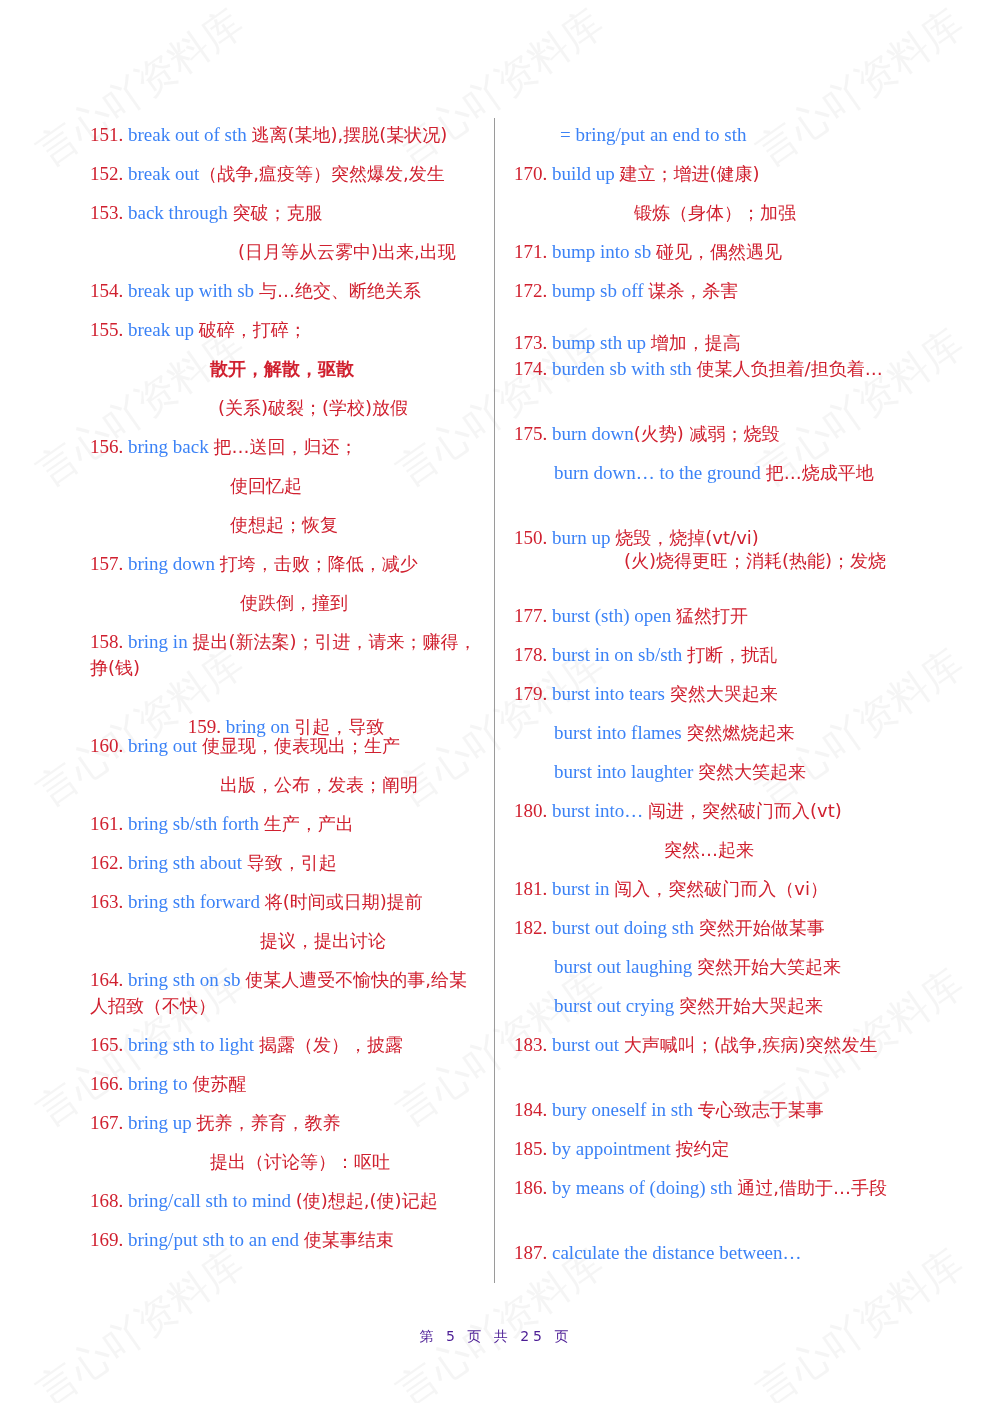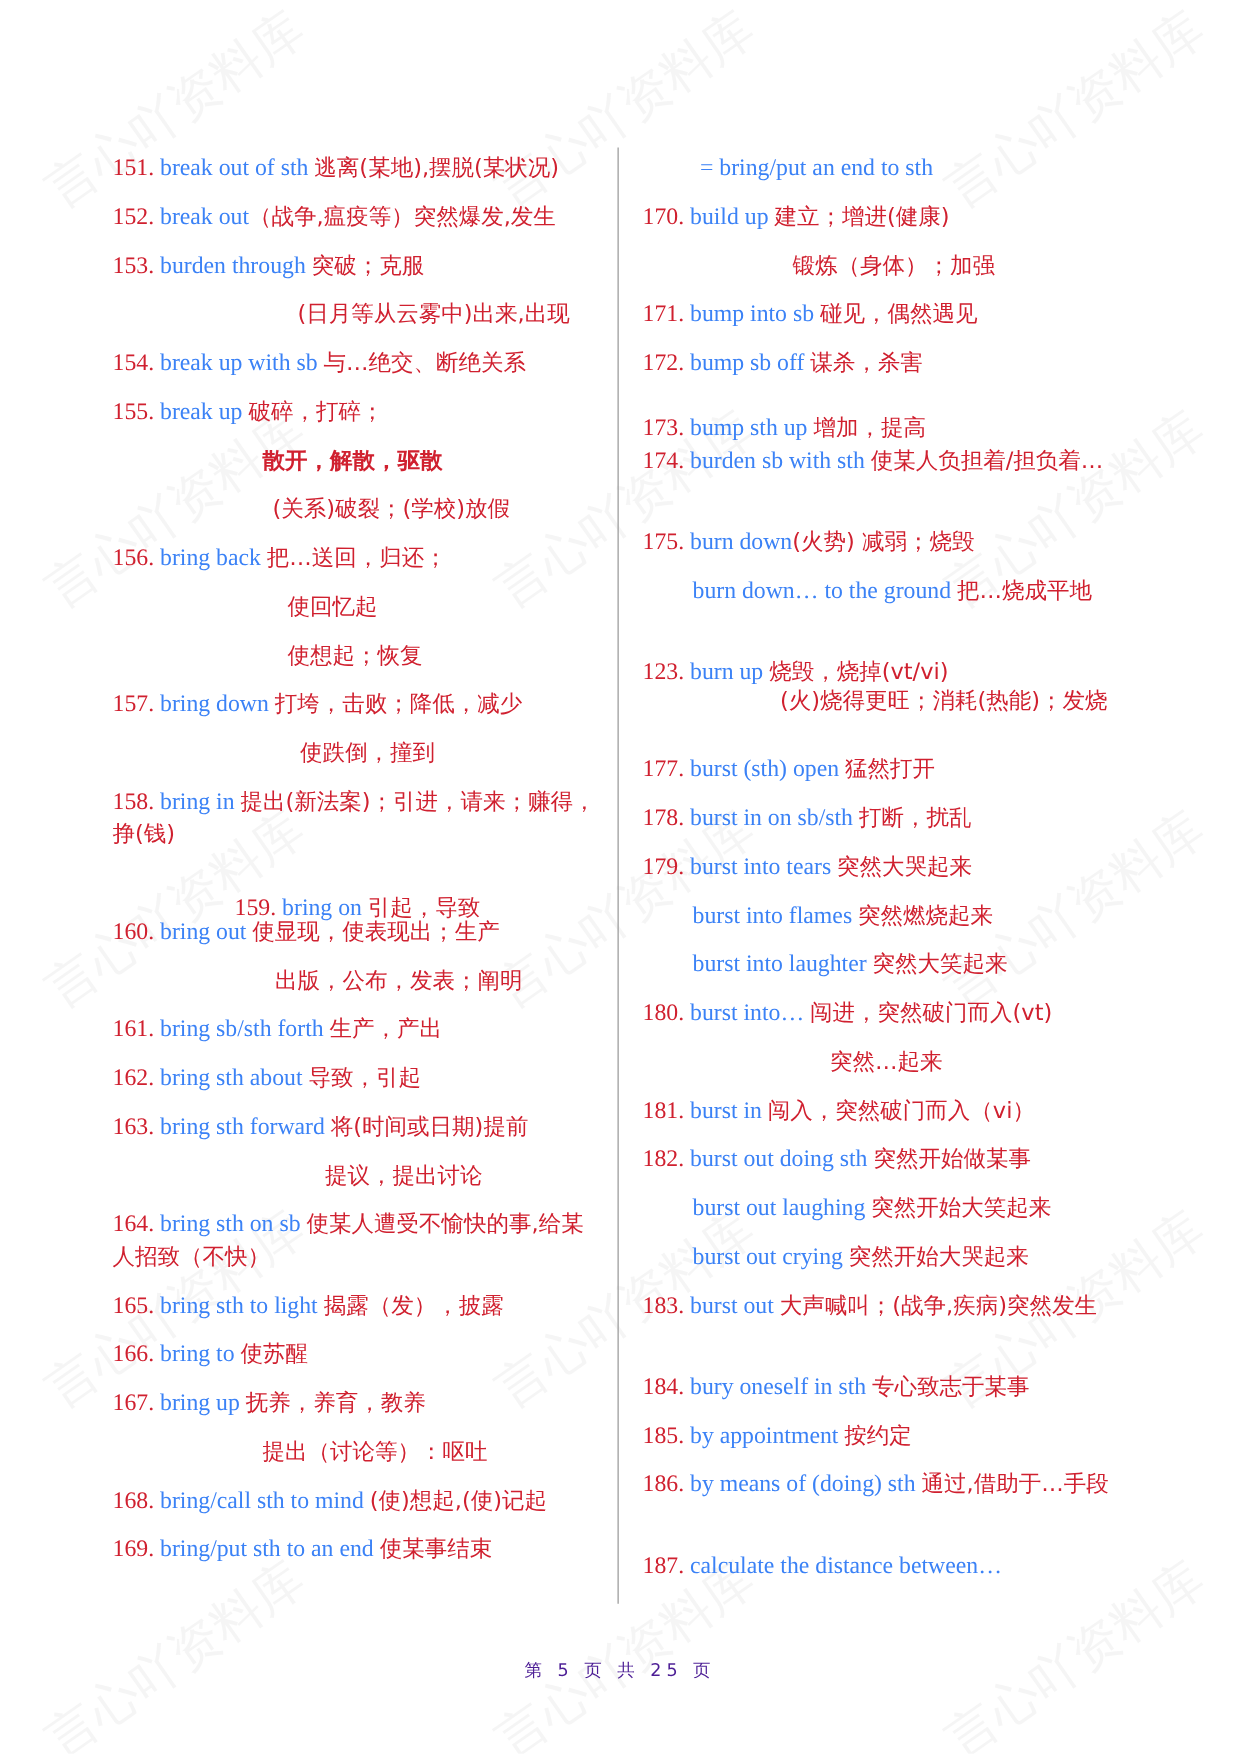--- a/index.html
+++ b/index.html
@@ -38,21 +38,21 @@
   <div class="wm" style="left:380px;top:1020px;">言心吖资料库</div>
   <div class="wm" style="left:740px;top:1020px;">言心吖资料库</div>
   <div class="wm" style="left:20px;top:1300px;">言心吖资料库</div>
   <div class="wm" style="left:380px;top:1300px;">言心吖资料库</div>
   <div class="wm" style="left:740px;top:1300px;">言心吖资料库</div>
 </div>
 
 <div class="col col-left">
     <p class="line row" style="top: 4px; padding-left: 0px;"><span class="num">151.</span><span class="en"> break out of sth  </span><span class="zh">逃离(某地),摆脱(某状况)</span></p>
     <p class="line row" style="top: 43px; padding-left: 0px;"><span class="num">152.</span><span class="en"> break out</span><span class="zh">（战争,瘟疫等）突然爆发,发生</span></p>
-    <p class="line row" style="top: 82px; padding-left: 0px;"><span class="num">153.</span><span class="en"> burden through  </span><span class="zh">突破；克服</span></p>
+    <p class="line row" style="top: 82px; padding-left: 0px;"><span class="num">153.</span><span class="en"> back through  </span><span class="zh">突破；克服</span></p>
     <p class="line row" style="top: 121px; padding-left: 148px;"><span class="num"></span><span class="en"></span><span class="zh">(日月等从云雾中)出来,出现</span></p>
     <p class="line row" style="top: 160px; padding-left: 0px;"><span class="num">154.</span><span class="en"> break up with sb  </span><span class="zh">与…绝交、断绝关系</span></p>
     <p class="line row" style="top: 199px; padding-left: 0px;"><span class="num">155.</span><span class="en"> break up  </span><span class="zh">破碎，打碎；</span></p>
     <p class="line row" style="top: 238px; padding-left: 120px; font-weight: bold;"><span class="num"></span><span class="en"></span><span class="zh">散开，解散，驱散</span></p>
     <p class="line row" style="top: 277px; padding-left: 128px;"><span class="num"></span><span class="en"></span><span class="zh">(关系)破裂；(学校)放假</span></p>
     <p class="line row" style="top: 316px; padding-left: 0px;"><span class="num">156.</span><span class="en">  bring back  </span><span class="zh">把…送回，归还；</span></p>
     <p class="line row" style="top: 355px; padding-left: 140px;"><span class="num"></span><span class="en"></span><span class="zh">使回忆起</span></p>
     <p class="line row" style="top: 394px; padding-left: 140px;"><span class="num"></span><span class="en"></span><span class="zh">使想起；恢复</span></p>
     <p class="line row" style="top: 433px; padding-left: 0px;"><span class="num">157.</span><span class="en"> bring down  </span><span class="zh">打垮，击败；降低，减少</span></p>
     <p class="line row" style="top: 472px; padding-left: 150px;"><span class="num"></span><span class="en"></span><span class="zh">使跌倒，撞到</span></p>
@@ -76,21 +76,21 @@
 <div class="col col-right">
     <p class="line row" style="top: 4px; padding-left: 46px;"><span class="num"></span><span class="en">= bring/put an end to sth</span><span class="zh"></span></p>
     <p class="line row" style="top: 43px; padding-left: 0px;"><span class="num">170.</span><span class="en"> build up  </span><span class="zh">建立；增进(健康)</span></p>
     <p class="line row" style="top: 82px; padding-left: 120px;"><span class="num"></span><span class="en"></span><span class="zh">锻炼（身体）；加强</span></p>
     <p class="line row" style="top: 121px; padding-left: 0px;"><span class="num">171.</span><span class="en"> bump into sb  </span><span class="zh">碰见，偶然遇见</span></p>
     <p class="line row" style="top: 160px; padding-left: 0px;"><span class="num">172.</span><span class="en"> bump sb off  </span><span class="zh">谋杀，杀害</span></p>
     <p class="line row" style="top: 212px; padding-left: 0px;"><span class="num">173.</span><span class="en"> bump sth up  </span><span class="zh">增加，提高</span></p>
     <p class="line row" style="top: 238px; padding-left: 0px;"><span class="num">174.</span><span class="en"> burden sb with sth  </span><span class="zh">使某人负担着/担负着…</span></p>
     <p class="line row" style="top: 303px; padding-left: 0px;"><span class="num">175.</span><span class="en"> burn down</span><span class="zh">(火势)  减弱；烧毁</span></p>
     <p class="line row" style="top: 342px; padding-left: 40px;"><span class="num"></span><span class="en">burn down… to the ground    </span><span class="zh">把…烧成平地</span></p>
-    <p class="line row" style="top: 407px; padding-left: 0px;"><span class="num">123.</span><span class="en"> burn up  </span><span class="zh">烧毁，烧掉(vt/vi)</span></p>
+    <p class="line row" style="top: 407px; padding-left: 0px;"><span class="num">150.</span><span class="en"> burn up  </span><span class="zh">烧毁，烧掉(vt/vi)</span></p>
     <p class="line row" style="top: 430px; padding-left: 110px;"><span class="num"></span><span class="en"></span><span class="zh">(火)烧得更旺；消耗(热能)；发烧</span></p>
     <p class="line row" style="top: 485px; padding-left: 0px;"><span class="num">177.</span><span class="en"> burst (sth) open  </span><span class="zh">猛然打开</span></p>
     <p class="line row" style="top: 524px; padding-left: 0px;"><span class="num">178.</span><span class="en"> burst in on sb/sth  </span><span class="zh">打断，扰乱</span></p>
     <p class="line row" style="top: 563px; padding-left: 0px;"><span class="num">179.</span><span class="en"> burst into tears  </span><span class="zh">突然大哭起来</span></p>
     <p class="line row" style="top: 602px; padding-left: 40px;"><span class="num"></span><span class="en">burst into    flames  </span><span class="zh">突然燃烧起来</span></p>
     <p class="line row" style="top: 641px; padding-left: 40px;"><span class="num"></span><span class="en">burst into    laughter  </span><span class="zh">突然大笑起来</span></p>
     <p class="line row" style="top: 680px; padding-left: 0px;"><span class="num">180.</span><span class="en"> burst into…  </span><span class="zh">闯进，突然破门而入(vt)</span></p>
     <p class="line row" style="top: 719px; padding-left: 150px;"><span class="num"></span><span class="en"></span><span class="zh">突然…起来</span></p>
     <p class="line row" style="top: 758px; padding-left: 0px;"><span class="num">181.</span><span class="en"> burst in  </span><span class="zh">闯入，突然破门而入（vi）</span></p>
     <p class="line row" style="top: 797px; padding-left: 0px;"><span class="num">182.</span><span class="en"> burst out doing sth  </span><span class="zh">突然开始做某事</span></p>

